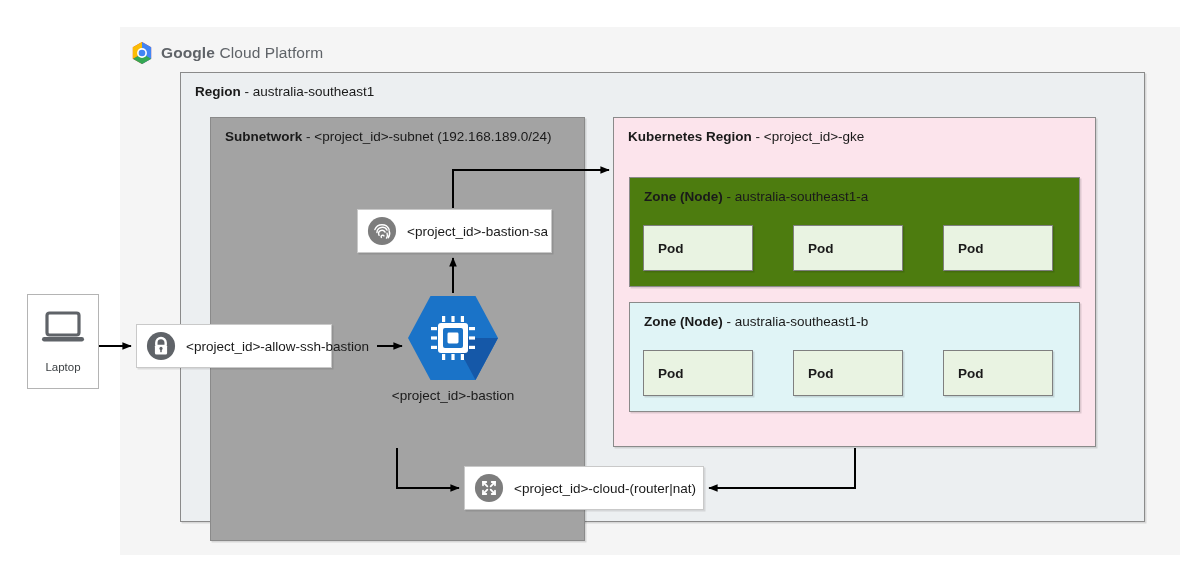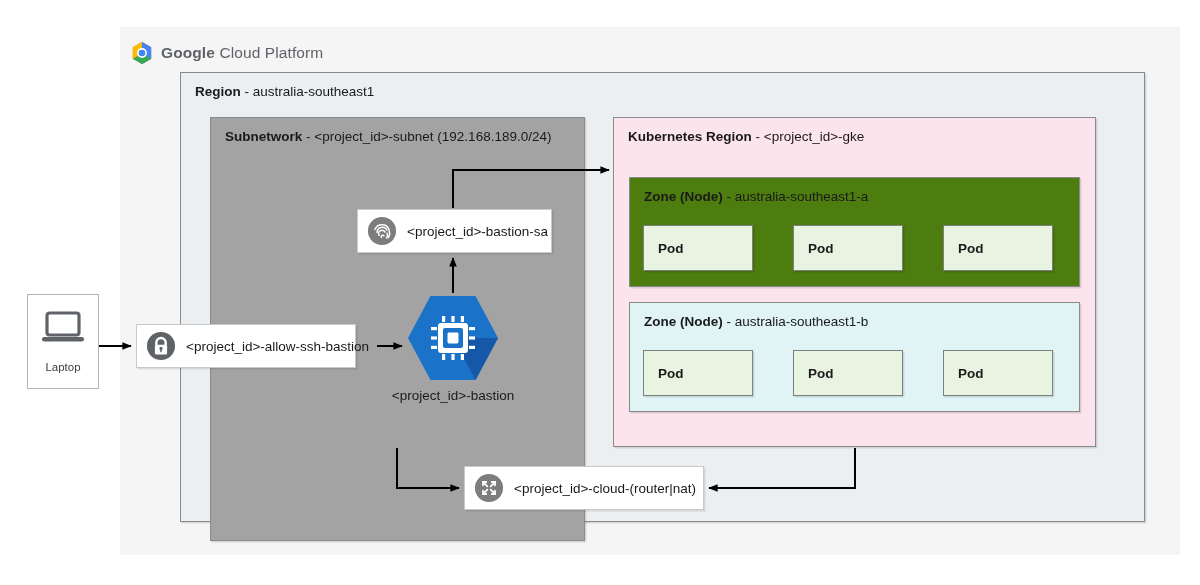--- a/index.html
+++ b/index.html
@@ -98,21 +98,21 @@
     background: #ffffff;
     border: 1.2px solid #c9c9c9;
     box-shadow: 1.5px 1.5px 0 rgba(0,0,0,0.10);
     display: flex; align-items: center;
     padding: 0 28px 0 9px;
     gap: 10px;
   }
   .pill-label { font-size: 13.5px; color: #1a1a1a; white-space: nowrap; }
   .circ-icon { width: 30px; height: 30px; display: block; flex: 0 0 auto; }
 
-  #firewall-node { left: 136px; top: 324px; width: 220px; height: 44px; }
+  #firewall-node { left: 136px; top: 324px; width: 196px; height: 44px; }
   #sa-node       { left: 357px; top: 209px; width: 195px; height: 44px; }
   #nat-node      { left: 464px; top: 466px; width: 240px; height: 44px; }
 
   
   #bastion-node {
     position: absolute;
     left: 406px; top: 294px;
     width: 94px; height: 88px;
   }
   #bastion-label {

